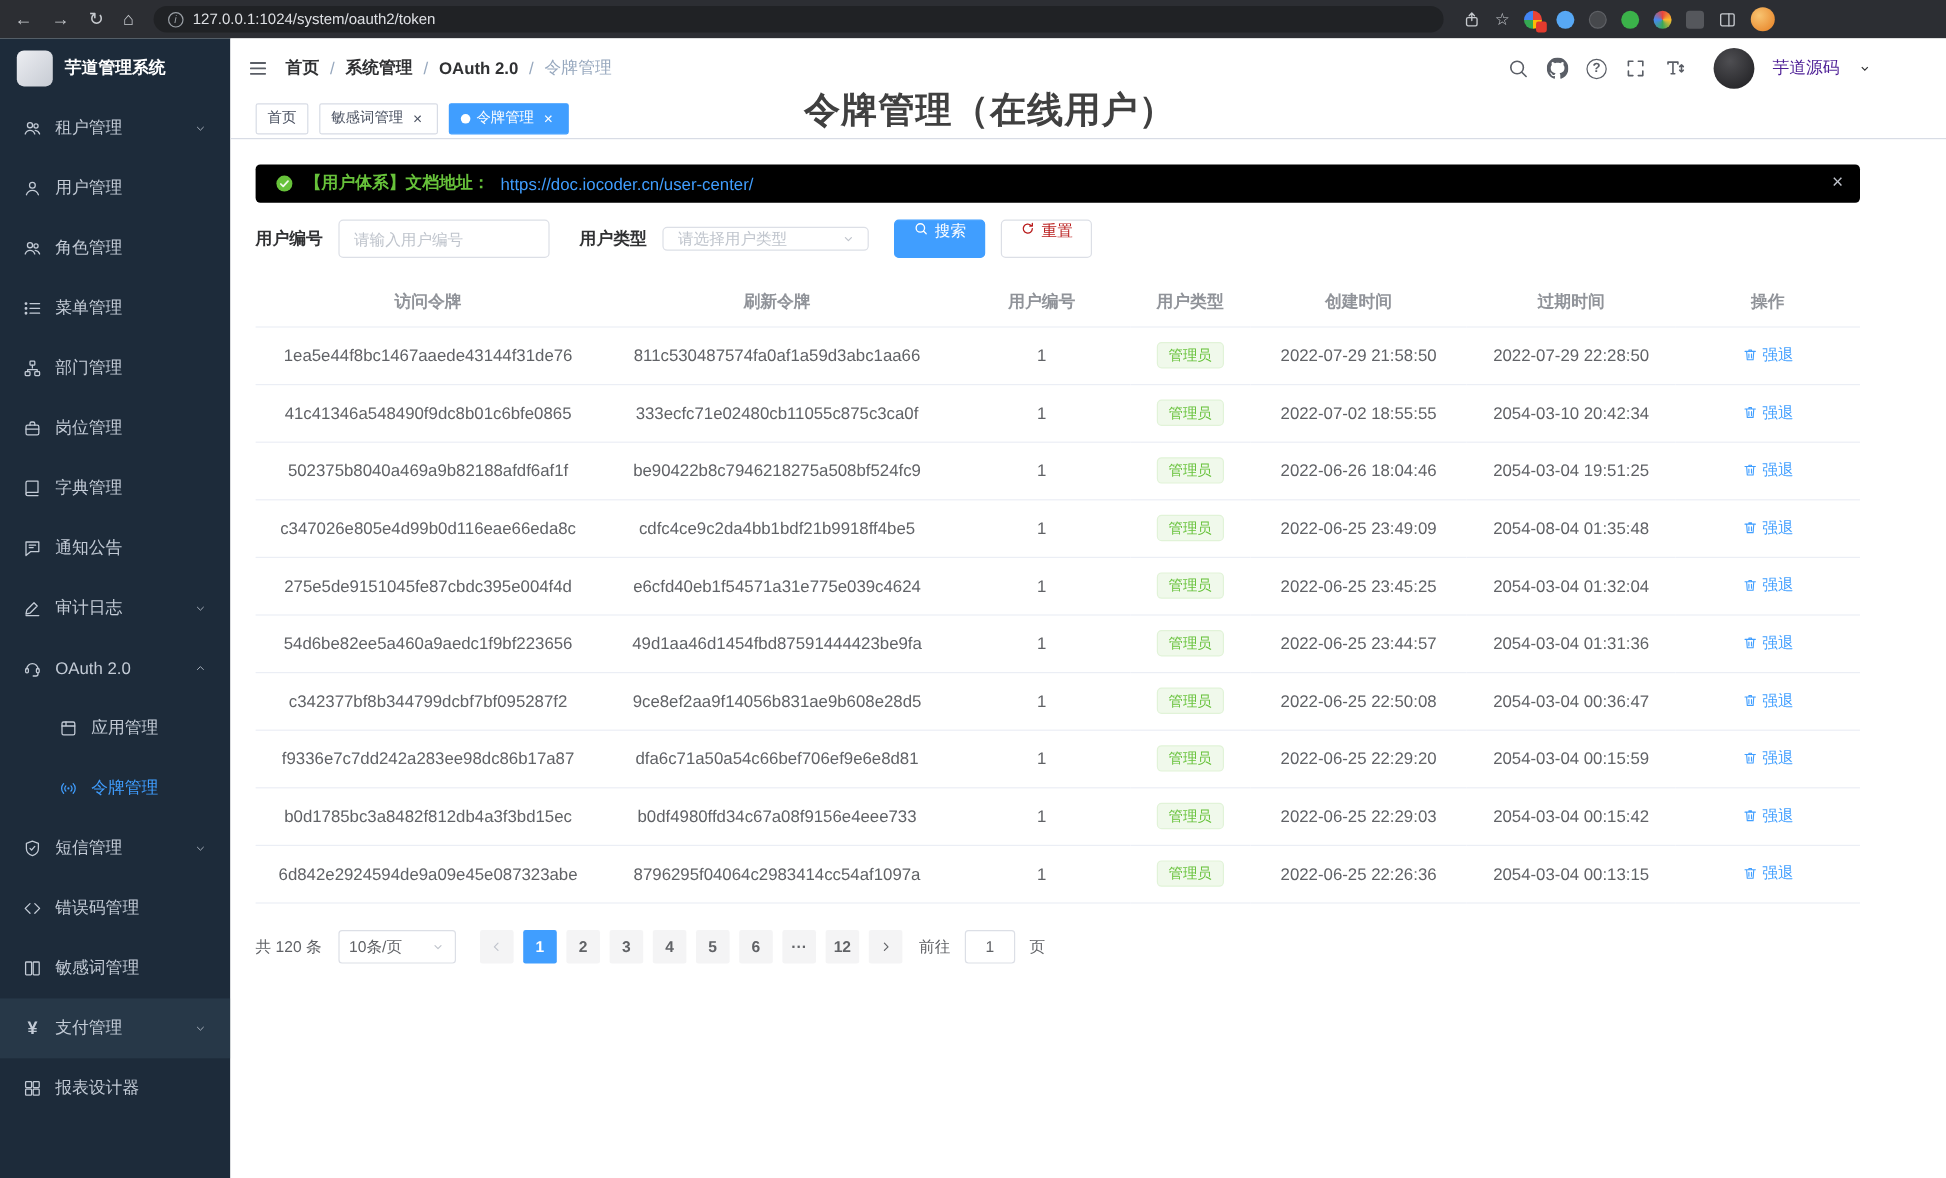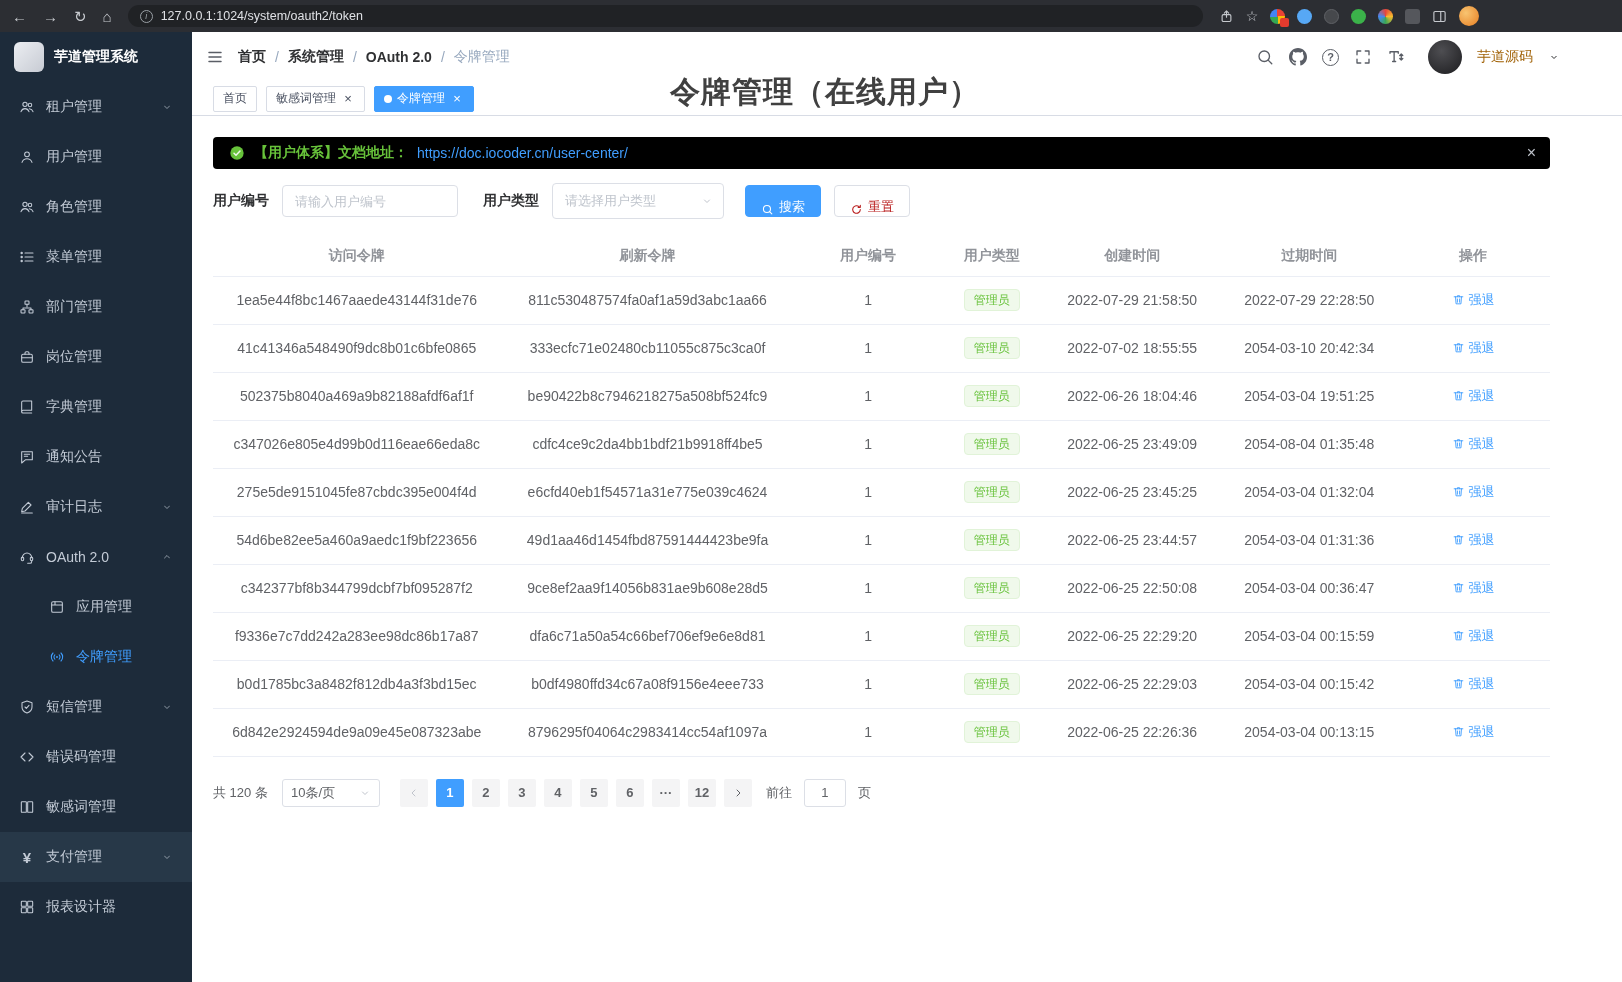--- a/index.html
+++ b/index.html
@@ -51,21 +51,21 @@
   .breadcrumb{display:flex;align-items:center;gap:9px;font-size:14px;flex:1}
   .crumb{color:#303133;font-weight:600;cursor:pointer;white-space:nowrap}
   .crumb.last{color:#97a8be;font-weight:400;cursor:default}
   .crumb-sep{color:#97a8be}
   .topbar-right{display:flex;align-items:center;gap:15px}
   .tb-icon{width:18px;height:18px;color:#5a5e66;cursor:pointer;display:inline-flex;align-items:center;justify-content:center}
   .tb-icon svg{width:18px;height:18px;fill:none;stroke:currentColor;stroke-width:1.8;stroke-linecap:round;stroke-linejoin:round}
   .gh svg{fill:#5a5e66;stroke:none}
   .help-circle{border:1.5px solid #5a5e66;border-radius:50%;font-size:11px;font-weight:700;width:17px;height:17px}
   .tb-avatar{width:34px;height:34px;border-radius:50%;background:radial-gradient(circle at 40% 32%,#4e4e52,#1c1c1f);margin-left:8px;cursor:pointer;flex-shrink:0}
-  .tb-name{font-size:14px;color:#a16207;cursor:pointer;white-space:nowrap}
+  .tb-name{font-size:14px;color:#4c1d95;cursor:pointer;white-space:nowrap}
   .tb-caret{width:12px;height:12px;stroke:#303133;fill:none;stroke-width:2;cursor:pointer}
 
   .tagsbar{height:34px;border-bottom:1px solid #d8dce5;display:flex;align-items:center;gap:9px;padding:0 21px}
   .tag-item{height:26px;display:inline-flex;align-items:center;gap:5px;padding:0 9px;border:1px solid #d8dce5;font-size:12px;color:#495060;background:#fff;cursor:pointer;border-radius:2px;white-space:nowrap}
   .tag-item.active{background:#409eff;border-color:#409eff;color:#fff}
   .tag-dot{width:8px;height:8px;border-radius:50%;background:#fff;flex-shrink:0}
   .tag-close{font-size:13px;line-height:1;width:14px;height:14px;display:inline-flex;align-items:center;justify-content:center;border-radius:50%}
 
   .annotation{position:absolute;left:478px;top:40px;font-size:30px;font-weight:700;color:#404040;z-index:20;letter-spacing:1px;pointer-events:none;white-space:nowrap}
 
@@ -74,24 +74,24 @@
   .alert{position:relative;background:#000000;border-radius:4px;height:32px;display:flex;align-items:center;gap:9px;padding:0 16px;font-size:14px;margin-bottom:14px}
   .alert-check{width:16px;height:16px;flex-shrink:0}
   .alert-msg{color:#67c23a;font-weight:600}
   .alert-link{color:#409eff;text-decoration:none;cursor:pointer}
   .alert-close{position:absolute;right:14px;color:#c0c4cc;cursor:pointer;font-size:16px;line-height:1}
 
   .filter{display:flex;align-items:center;gap:13px;margin-bottom:17px;font-size:14px}
   .f-label{font-weight:700;color:#303133}
   .f-input{width:176px;height:32px;border:1px solid #dcdfe6;border-radius:4px;padding:0 12px;font-size:13px;color:#606266;outline:none;margin-right:12px;font-family:inherit}
   .f-input::placeholder{color:#bfc4cc}
-  .f-select{width:172px;height:36px;border:1px solid #dcdfe6;border-radius:4px;display:flex;align-items:center;justify-content:space-between;padding:0 10px 0 12px;cursor:pointer;margin-right:8px;background:#fff}
+  .f-select{width:172px;height:20px;border:1px solid #dcdfe6;border-radius:4px;display:flex;align-items:center;justify-content:space-between;padding:0 10px 0 12px;cursor:pointer;margin-right:8px;background:#fff}
   .f-placeholder{color:#bfc4cc;font-size:13px}
   .sel-caret{width:12px;height:12px;stroke:#c0c4cc;fill:none;stroke-width:2;stroke-linecap:round;stroke-linejoin:round}
-  .btn{height:32px;border-radius:4px;font-size:13px;display:inline-flex;align-items:flex-end;gap:5px;padding:0 15px;cursor:pointer;border:1px solid transparent;font-family:inherit}
+  .btn{height:32px;border-radius:4px;font-size:13px;display:inline-flex;align-items:flex-start;gap:5px;padding:0 15px;cursor:pointer;border:1px solid transparent;font-family:inherit}
   .btn-primary{background:#409eff;color:#fff;border-color:#409eff}
   .btn-plain{background:#fff;color:#b91c1c;border-color:#dcdfe6}
   .btn-ic{width:13px;height:13px;fill:none;stroke:currentColor;stroke-width:2;stroke-linecap:round;stroke-linejoin:round;flex-shrink:0}
 
   .tbl{width:100%;border-collapse:collapse;font-size:14px;color:#606266;table-layout:fixed}
   .tbl th{height:40px;color:#909399;font-weight:600;border-bottom:1px solid #ebeef5;text-align:center;font-size:14px}
   .tbl td{height:48px;border-bottom:1px solid #ebeef5;text-align:center;overflow:hidden;white-space:nowrap}
   .tag-success{display:inline-block;padding:1px 9px;font-size:12px;color:#67c23a;background:#f0f9eb;border:1px solid #e1f3d8;border-radius:4px;line-height:18px}
   .danger-link{color:#409eff;font-size:13px;display:inline-flex;align-items:center;gap:4px;cursor:pointer;text-decoration:none}
   .ic-trash{width:13px;height:13px;fill:none;stroke:currentColor;stroke-width:1.7;stroke-linecap:round;stroke-linejoin:round;flex-shrink:0}

